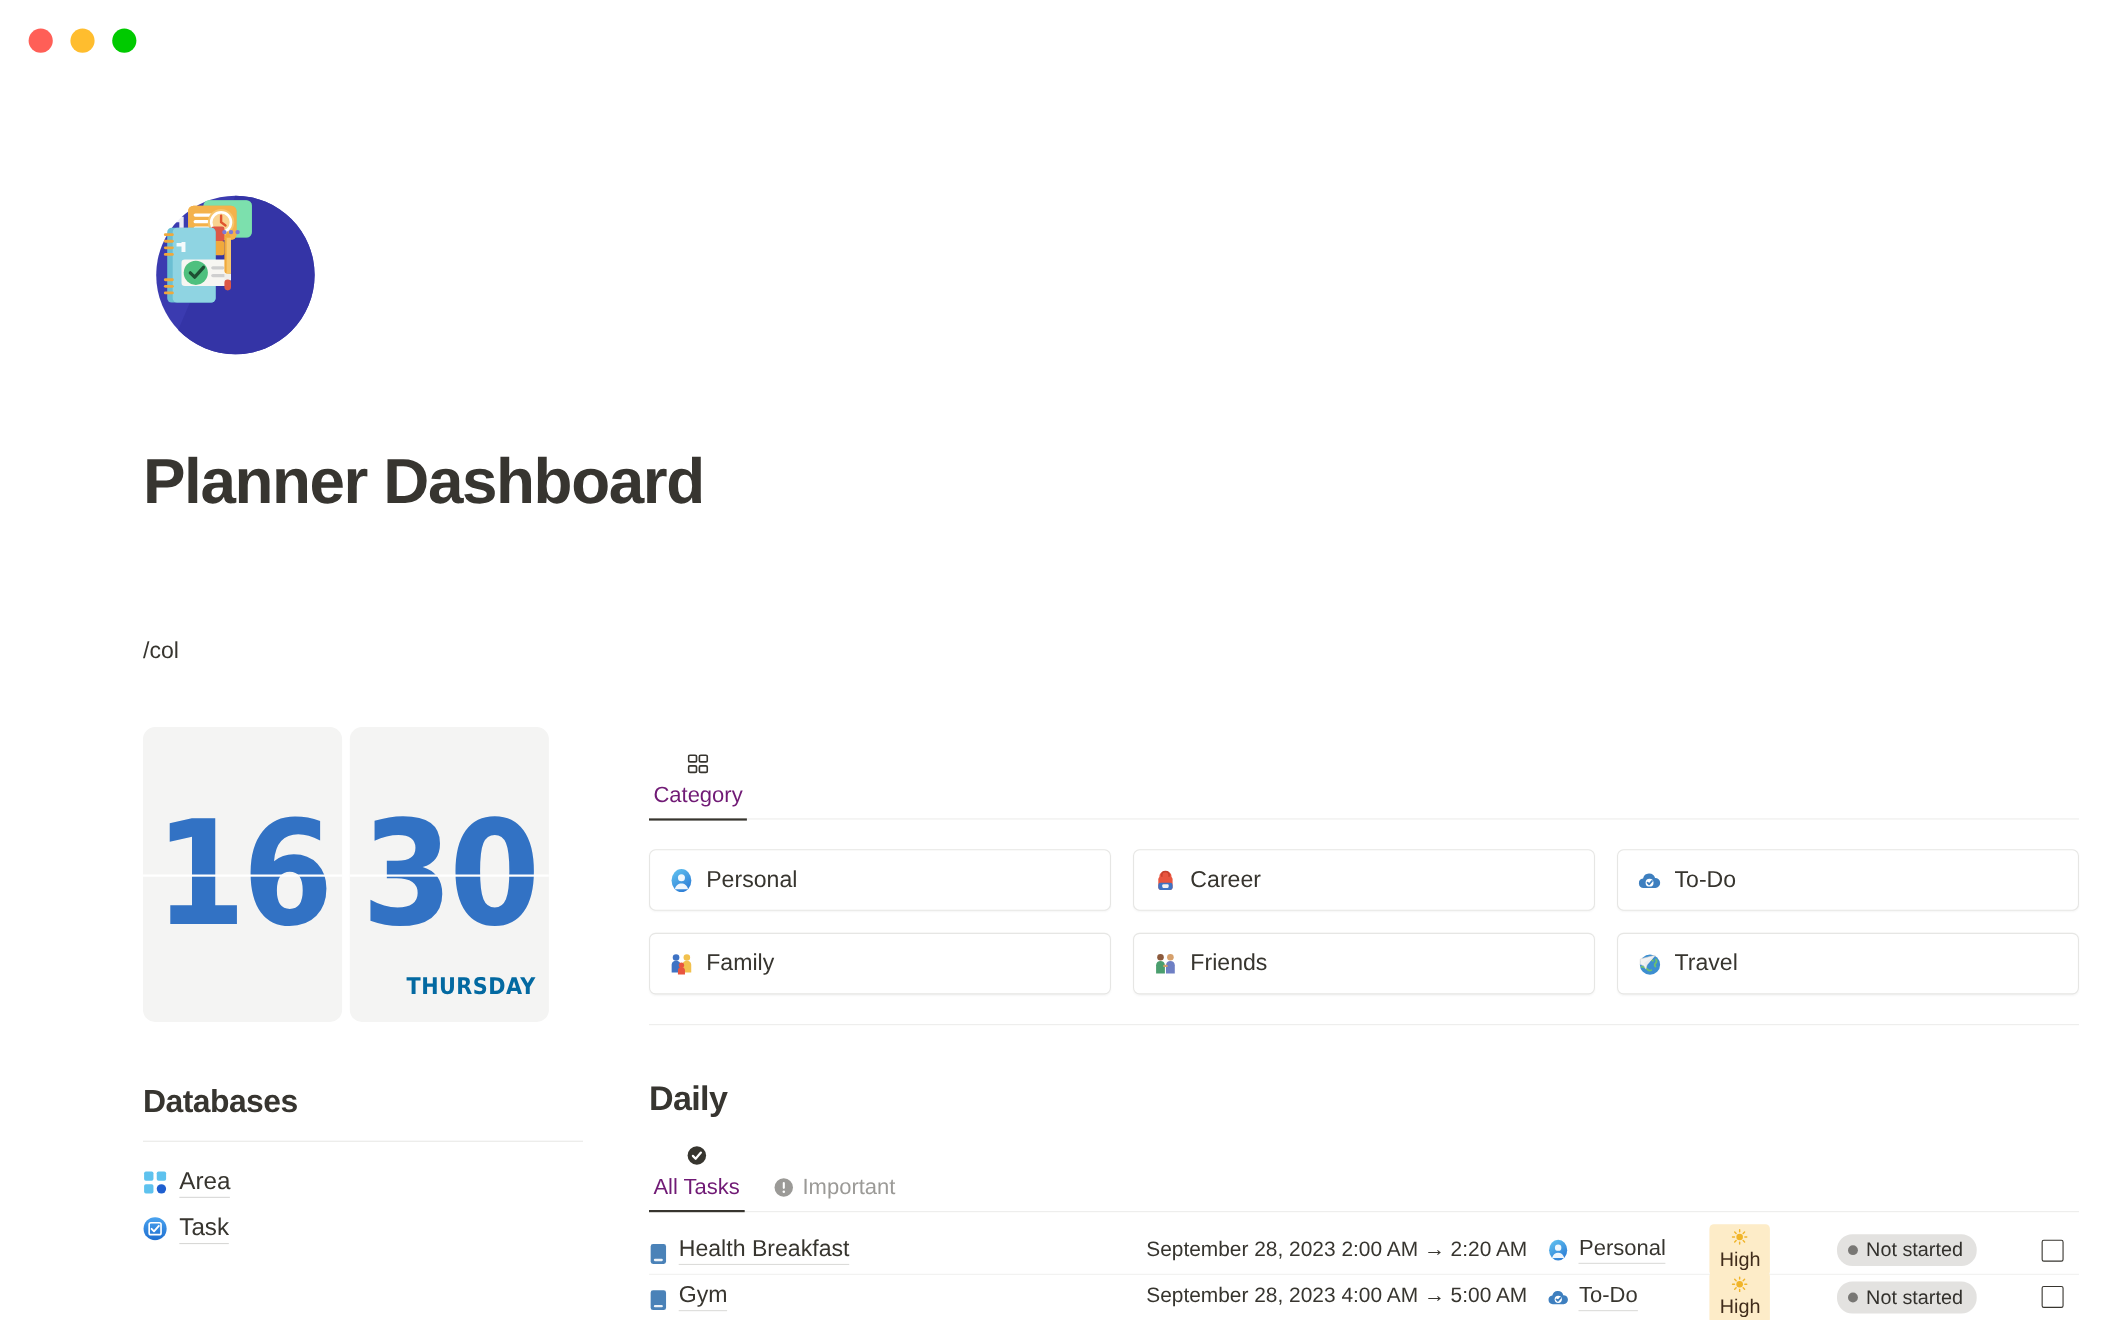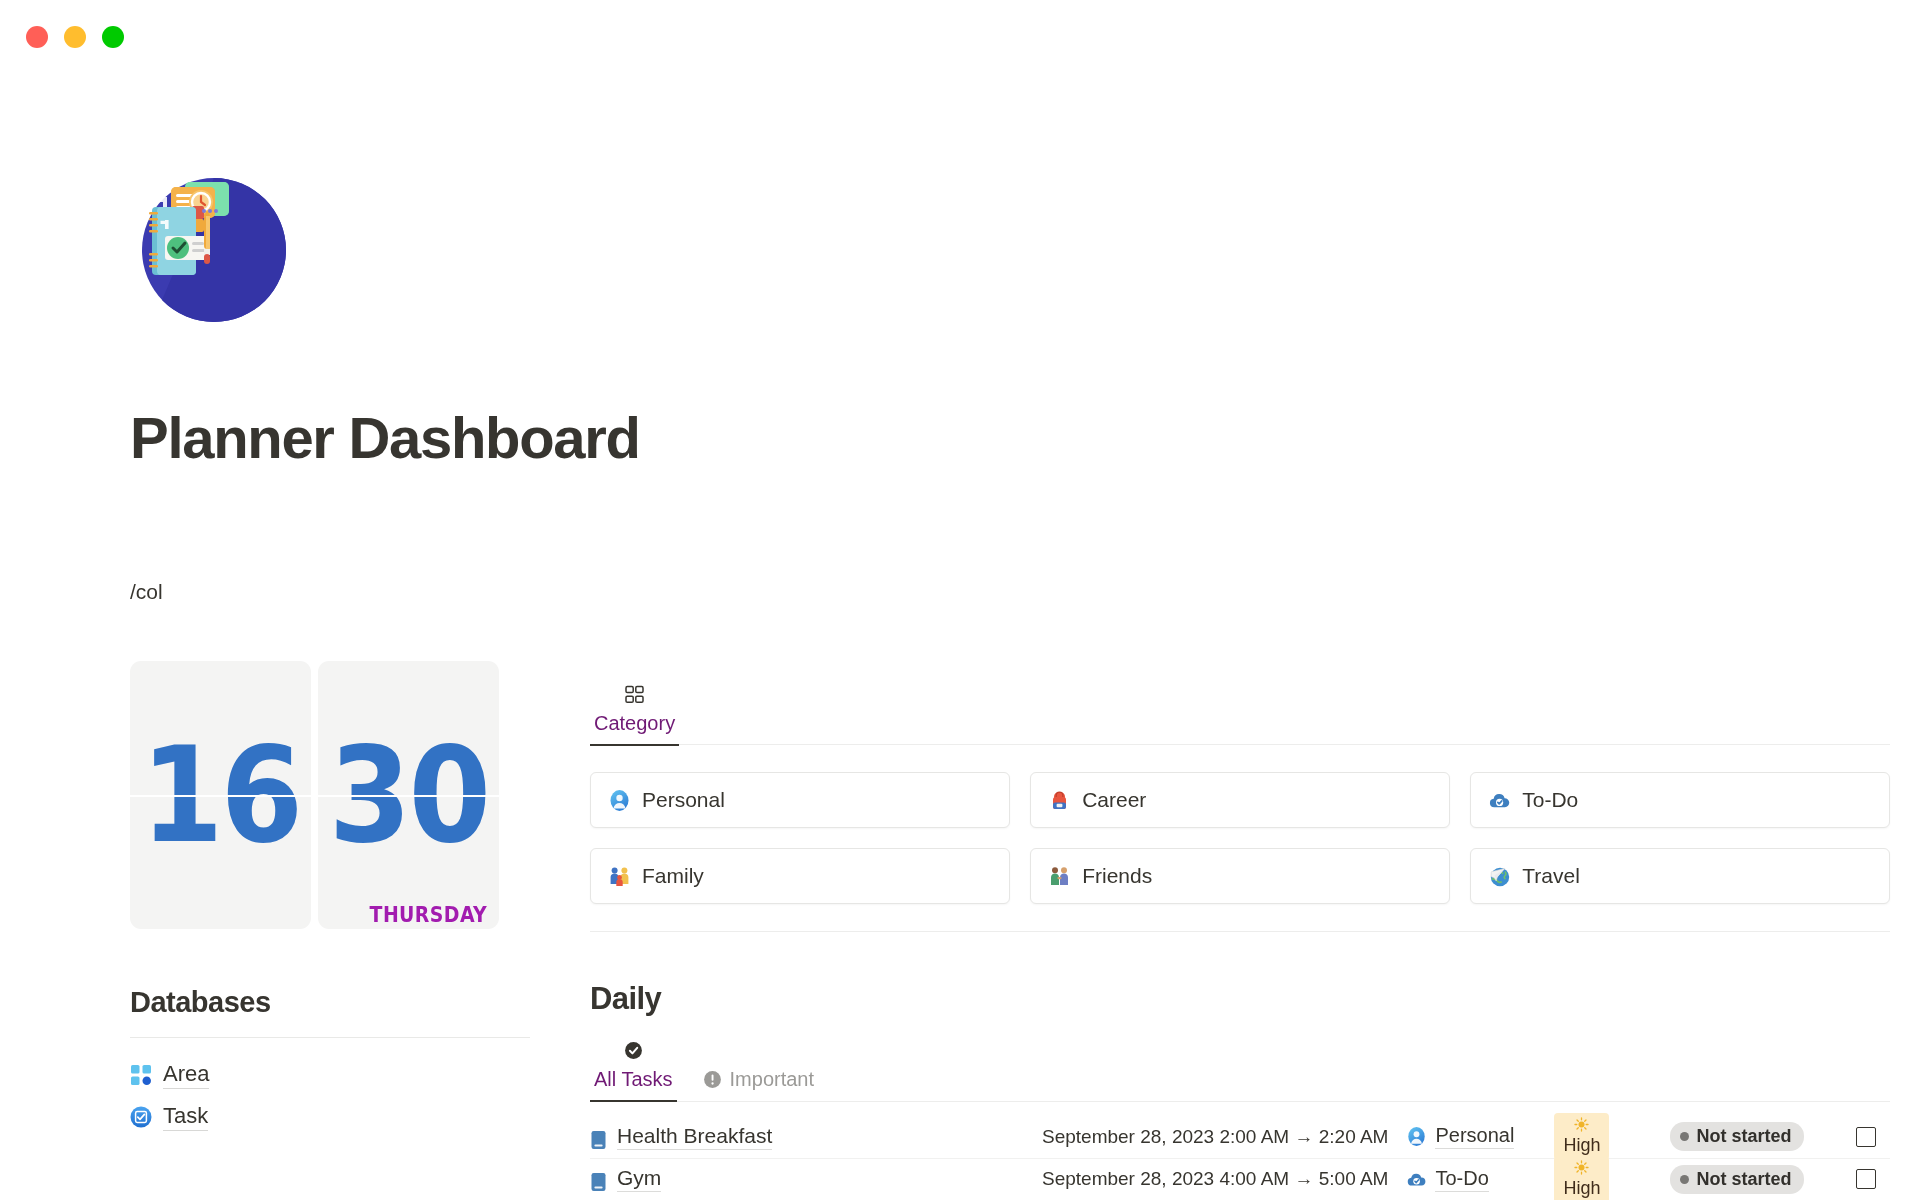--- a/index.html
+++ b/index.html
@@ -63,26 +63,26 @@
     transform: translateY(-50%);
     text-align: center;
     font-family: "Liberation Sans Narrow", "DejaVu Sans Condensed", "Liberation Sans", sans-serif;
     font-weight: bold;
     font-size: 132px;
     letter-spacing: -3px;
     color: #3272c4;
     line-height: 1;
   }
   .flipcard .weekday {
-    position: absolute; right: 12px; bottom: 2px;
+    position: absolute; right: 12px; bottom: 20px;
     font-family: "Liberation Sans Narrow", "DejaVu Sans Condensed", "Liberation Sans", sans-serif;
     font-weight: bold;
     font-size: 21px;
     letter-spacing: 0.4px;
-    color: #a21caf;
+    color: #0369a1;
   }
 
   
   .db-heading {
     margin-top: 57px;
     font-size: 29px;
     font-weight: bold;
     color: #373530;
     letter-spacing: -0.5px;
   }
@@ -186,21 +186,21 @@
     display: inline-flex; align-items: center; gap: 7px;
     border-radius: 14px;
     background: #e3e2e0;
     color: #32302c;
     font-size: 18px;
     padding: 4px 13px 4px 10px;
     white-space: nowrap;
   }
   .pill .dot { width: 9px; height: 9px; border-radius: 50%; background: #787774; display:inline-block; }
   .cell-priority { width: 116px; flex: none; }
-  .cell-status { width: 172px; flex: none; font-weight: bold; }
+  .cell-status { width: 172px; flex: none; }
   .cell-check { width: 48px; flex: none; display: flex; justify-content: center; }
   .checkbox {
     width: 20px; height: 20px;
     border: 1.8px solid #37352f;
     border-radius: 2px;
     background: #fff;
   }
 
   .svg-ico { display: block; }
 </style>

